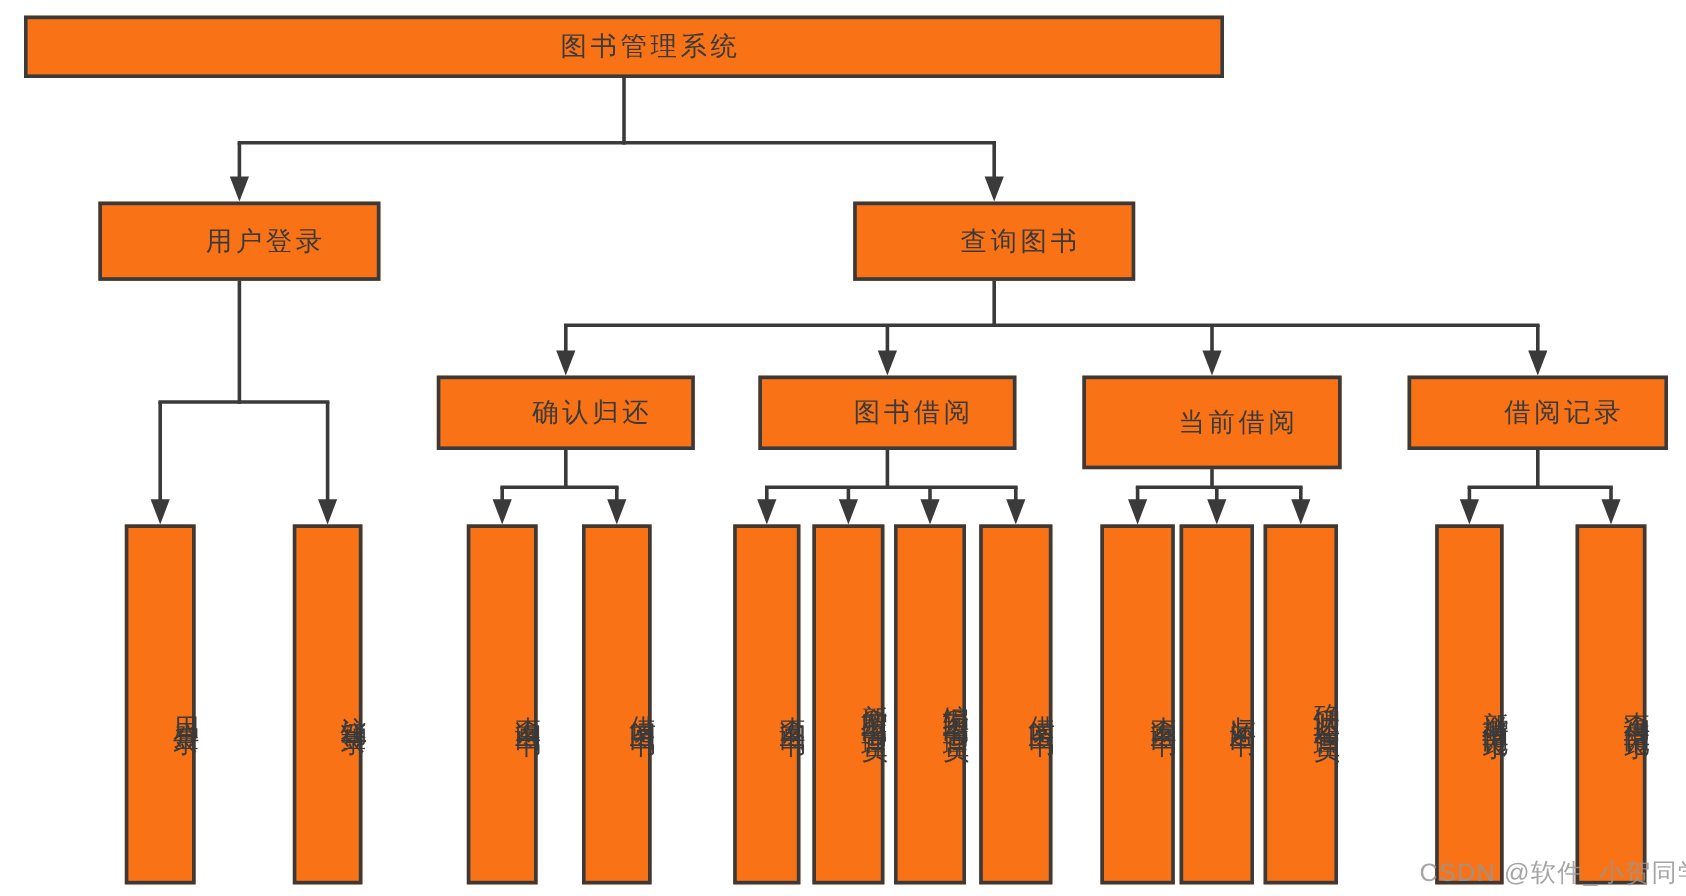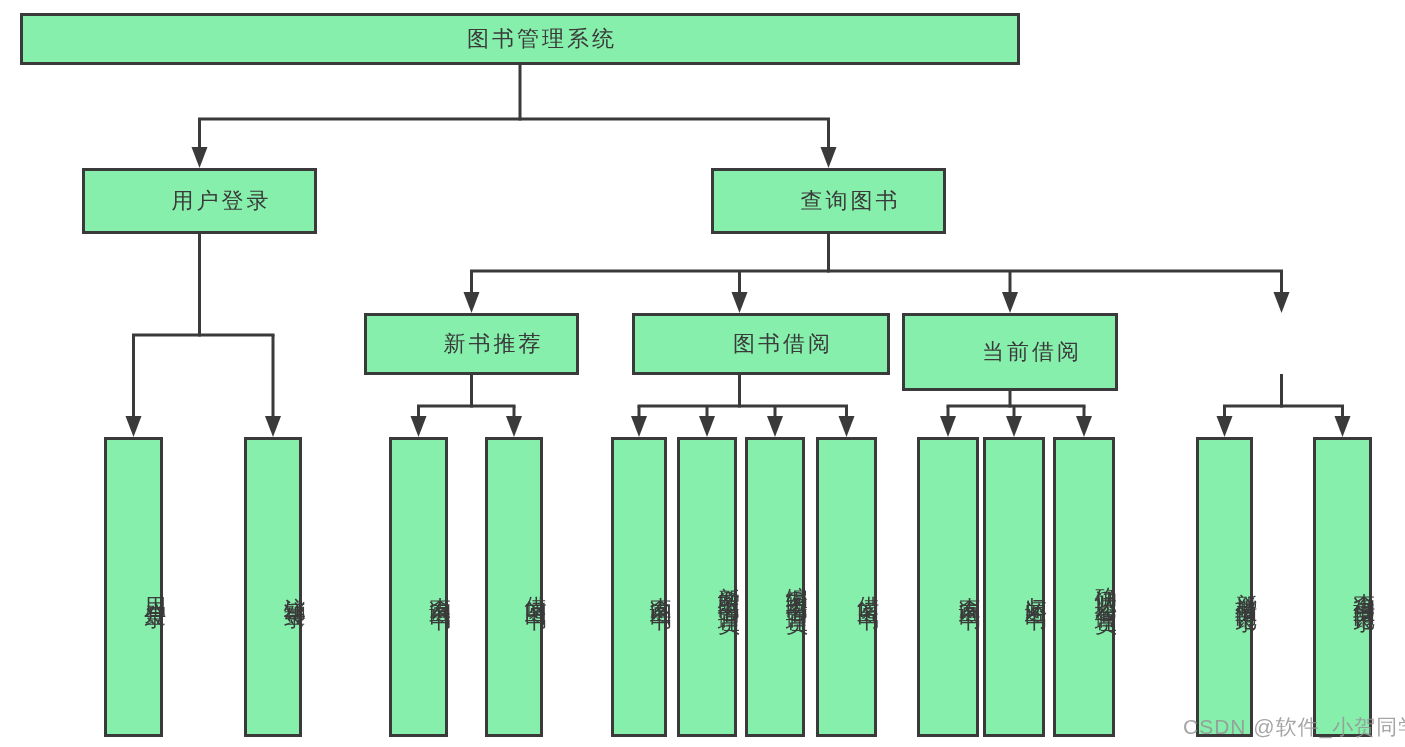--- a/index.html
+++ b/index.html
@@ -2,21 +2,21 @@
 <html><head>
 <meta charset="utf-8">
 <style>
   html,body{margin:0;padding:0;background:#ffffff;}
   .canvas{
     position:relative;width:1405px;height:747px;background:#ffffff;
     overflow:hidden;font-family:"Liberation Sans",sans-serif;
   }
   svg.connectors{position:absolute;left:0;top:0;z-index:1;}
   .node{
-    position:absolute;background:#86efac;border:3px solid #3a3a3a;
+    position:absolute;background:#f97316;border:3px solid #3a3a3a;
     display:flex;align-items:center;justify-content:center;
     z-index:2;box-sizing:border-box;padding-left:44px;
   }
   .h-label{
     font-size:22px;letter-spacing:3px;color:#3a3a3a;white-space:nowrap;
   }
   .v-label{
     writing-mode:vertical-rl;text-orientation:mixed;
     font-size:22px;letter-spacing:4px;line-height:1.15;color:#3a3a3a;
   }
@@ -101,27 +101,30 @@
   </div>
 
   <div class="node" style="left:82px;top:168px;width:235px;height:66px">
     <span class="h-label">用户登录</span>
   </div>
   <div class="node" style="left:711px;top:168px;width:235px;height:66px">
     <span class="h-label">查询图书</span>
   </div>
 
   <div class="node" style="left:364px;top:313px;width:215px;height:62px">
-    <span class="h-label">新书推荐</span>
+    <span class="h-label">确认归还</span>
   </div>
-  <div class="node" style="left:632px;top:313px;width:258px;height:62px">
+  <div class="node" style="left:632px;top:313px;width:215px;height:62px">
     <span class="h-label">图书借阅</span>
   </div>
   <div class="node" style="left:902px;top:313px;width:216px;height:78px">
     <span class="h-label">当前借阅</span>
+  </div>
+  <div class="node" style="left:1173px;top:313px;width:217px;height:62px">
+    <span class="h-label">借阅记录</span>
   </div>
 
   <div class="node" style="left:104px;top:437px;width:59px;height:300px">
     <span class="v-label">用户登录</span>
   </div>
   <div class="node" style="left:244px;top:437px;width:58px;height:300px">
     <span class="v-label">注销登录</span>
   </div>
 
   <div class="node" style="left:389px;top:437px;width:59px;height:300px">

